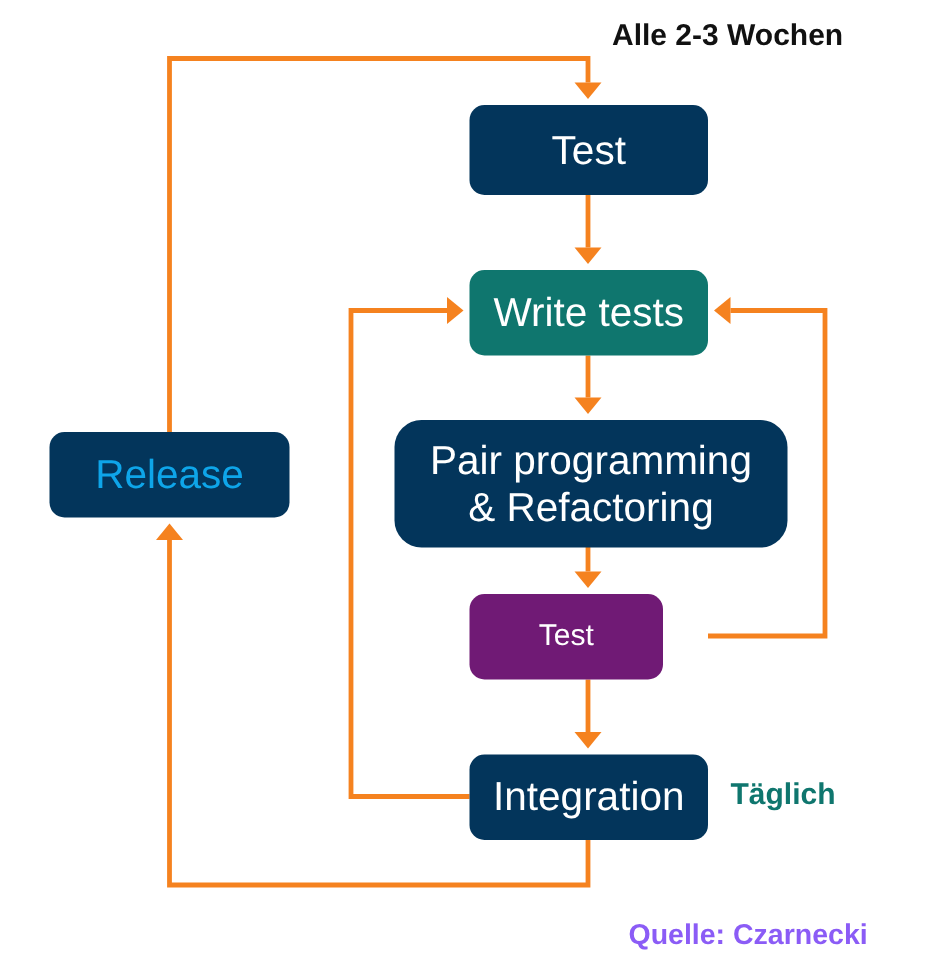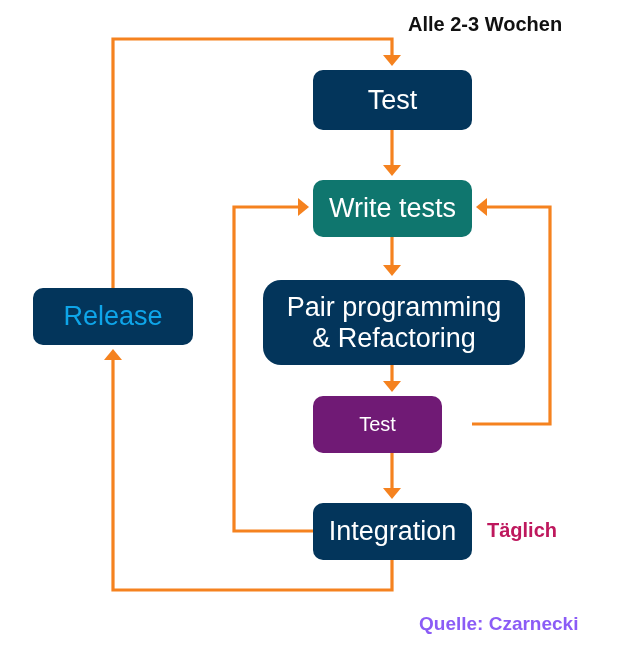--- a/index.html
+++ b/index.html
@@ -70,17 +70,17 @@
       <div class="node" style="left: 313px; top: 70px; width: 159px; height: 60px; border-radius: 10px; background: rgb(3, 53, 91); color: rgb(255, 255, 255); font-size: 27px;">Test</div>
       <div class="node" style="left: 313px; top: 180px; width: 159px; height: 57px; border-radius: 10px; background: #0f766e; color: rgb(255, 255, 255); font-size: 27px; text-align: right;">Write tests</div>
       <div class="node" style="left: 263px; top: 280px; width: 262px; height: 85px; border-radius: 18px; background: rgb(3, 53, 91); color: rgb(255, 255, 255); font-size: 27px;">Pair programming
 &amp; Refactoring</div>
       <div class="node" style="left: 313px; top: 396px; width: 129px; height: 57px; border-radius: 10px; background: #701a75; color: rgb(255, 255, 255); font-size: 20px;">Test</div>
       <div class="node" style="left: 313px; top: 503px; width: 159px; height: 57px; border-radius: 10px; background: rgb(3, 53, 91); color: rgb(255, 255, 255); font-size: 27px;">Integration</div>
       <div class="node" style="left: 33px; top: 288px; width: 160px; height: 57px; border-radius: 10px; background: rgb(3, 53, 91); color: #0ea5e9; font-size: 27px;">Release</div>
     </div>
   <div id="captions">
       <div class="caption" style="left: 408px; top: 13px; font-size: 20px; color: rgb(17, 17, 17);">Alle 2-3 Wochen</div>
-      <div class="caption" style="left: 487px; top: 519px; font-size: 20px; color: #be185d;">Täglich</div>
+      <div class="caption" style="left: 487px; top: 519px; font-size: 20px; color: #0f766e;">Täglich</div>
       <div class="caption" style="left: 419px; top: 613px; font-size: 19px; color: #8b5cf6;">Quelle: Czarnecki</div>
     </div>
 
 </div>
 
 </body></html>

